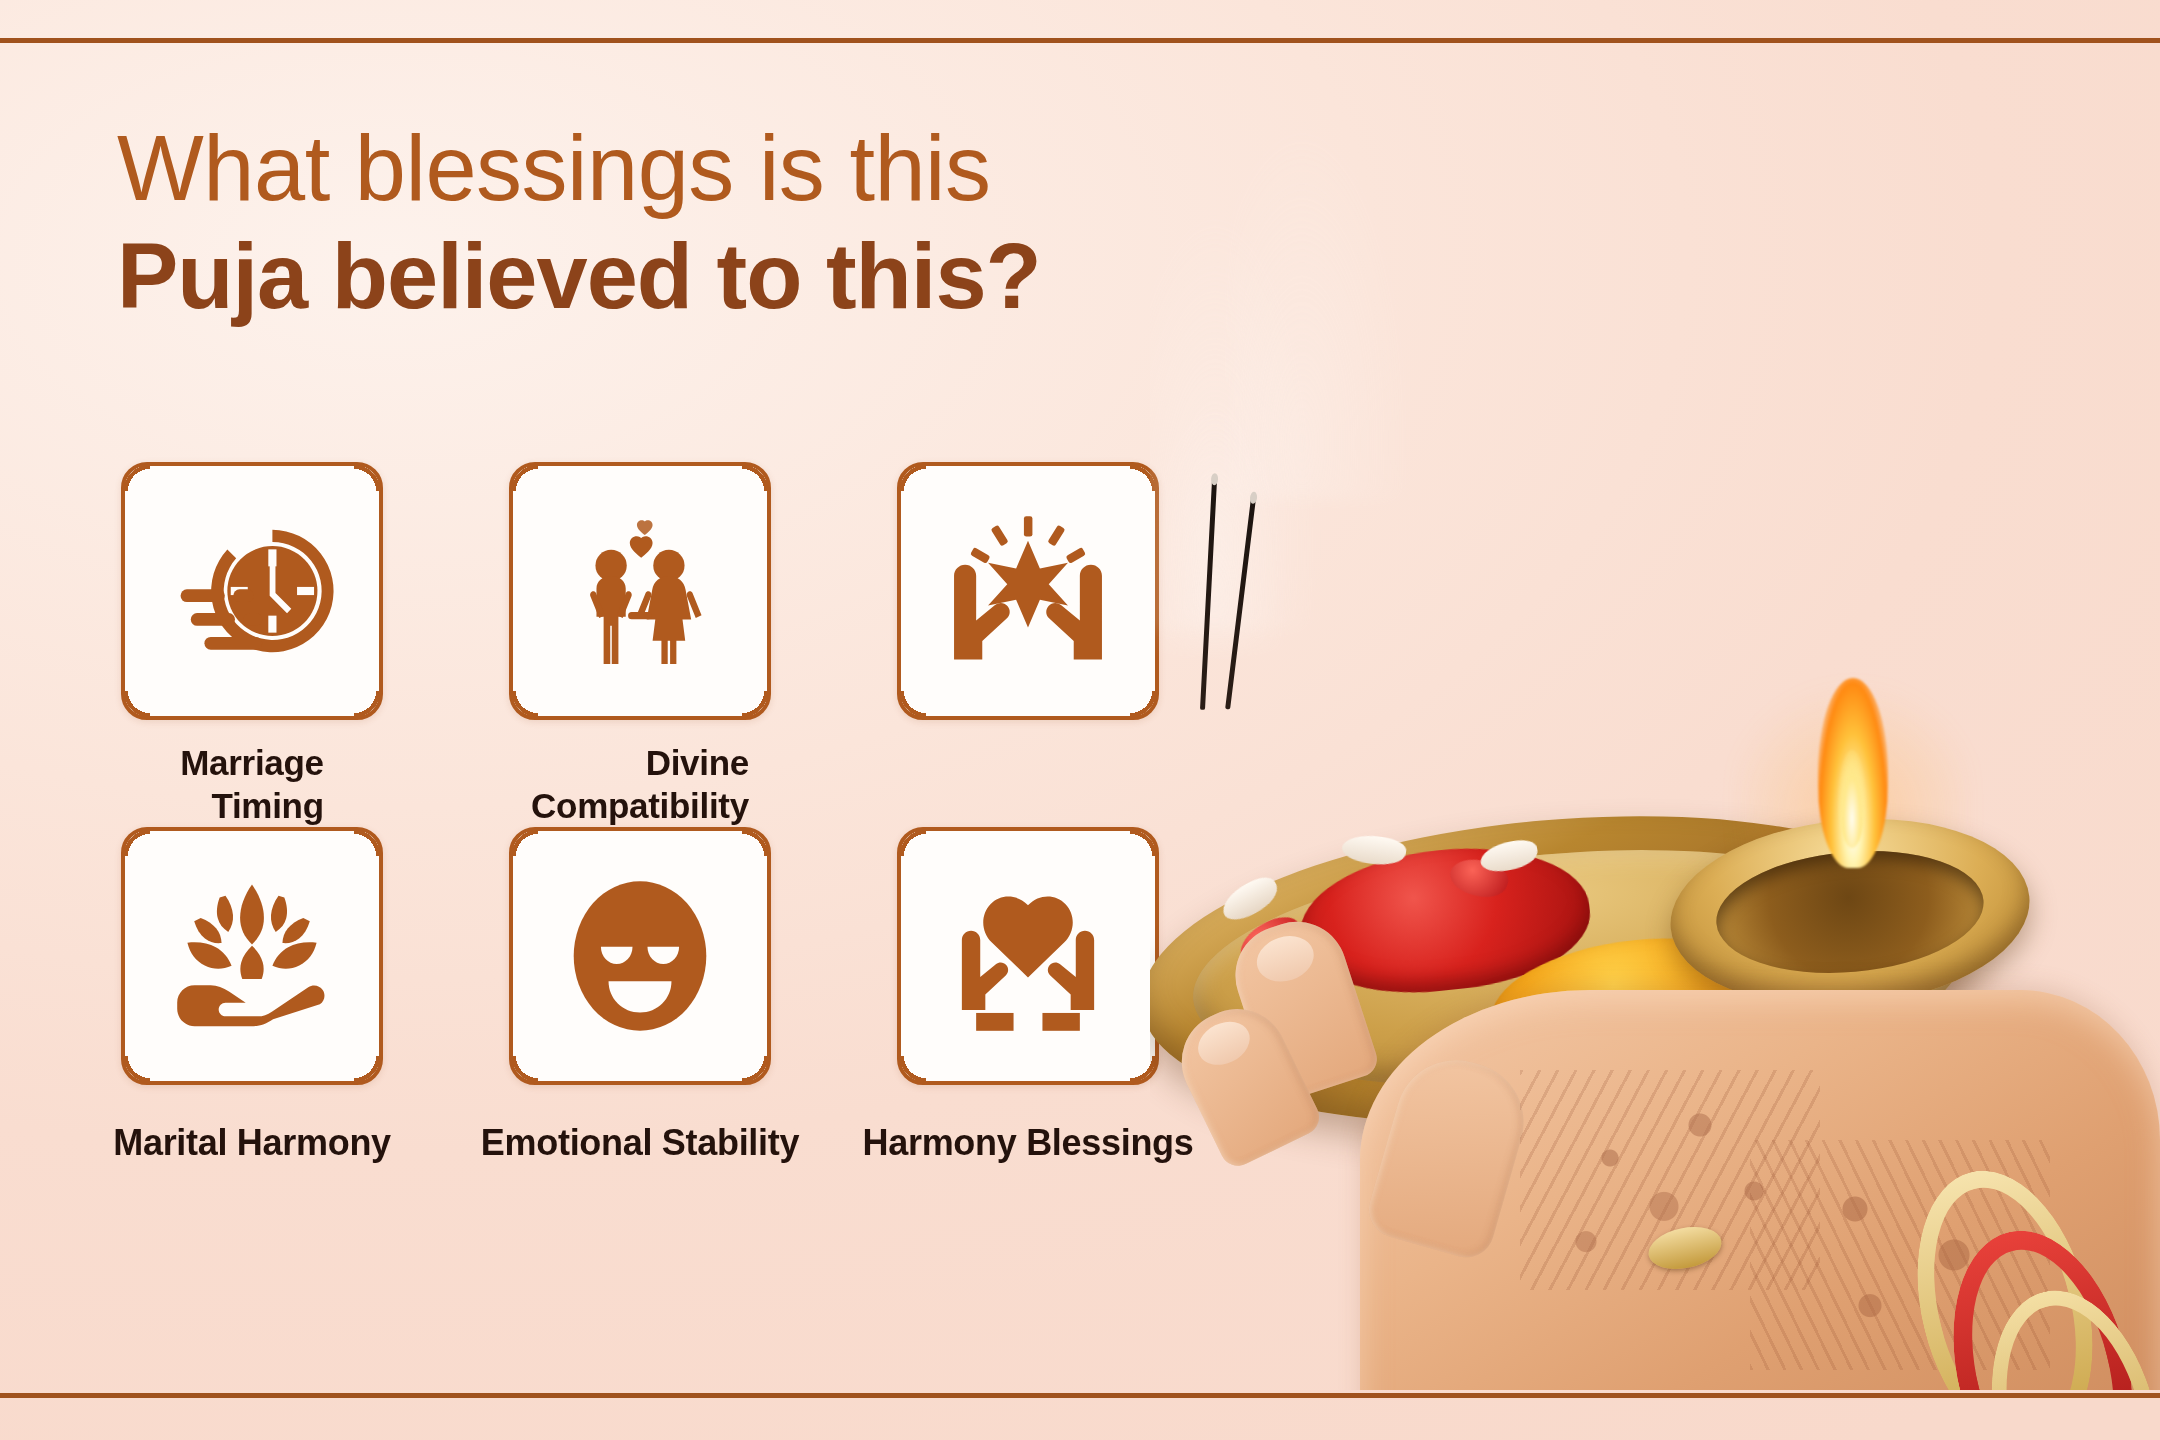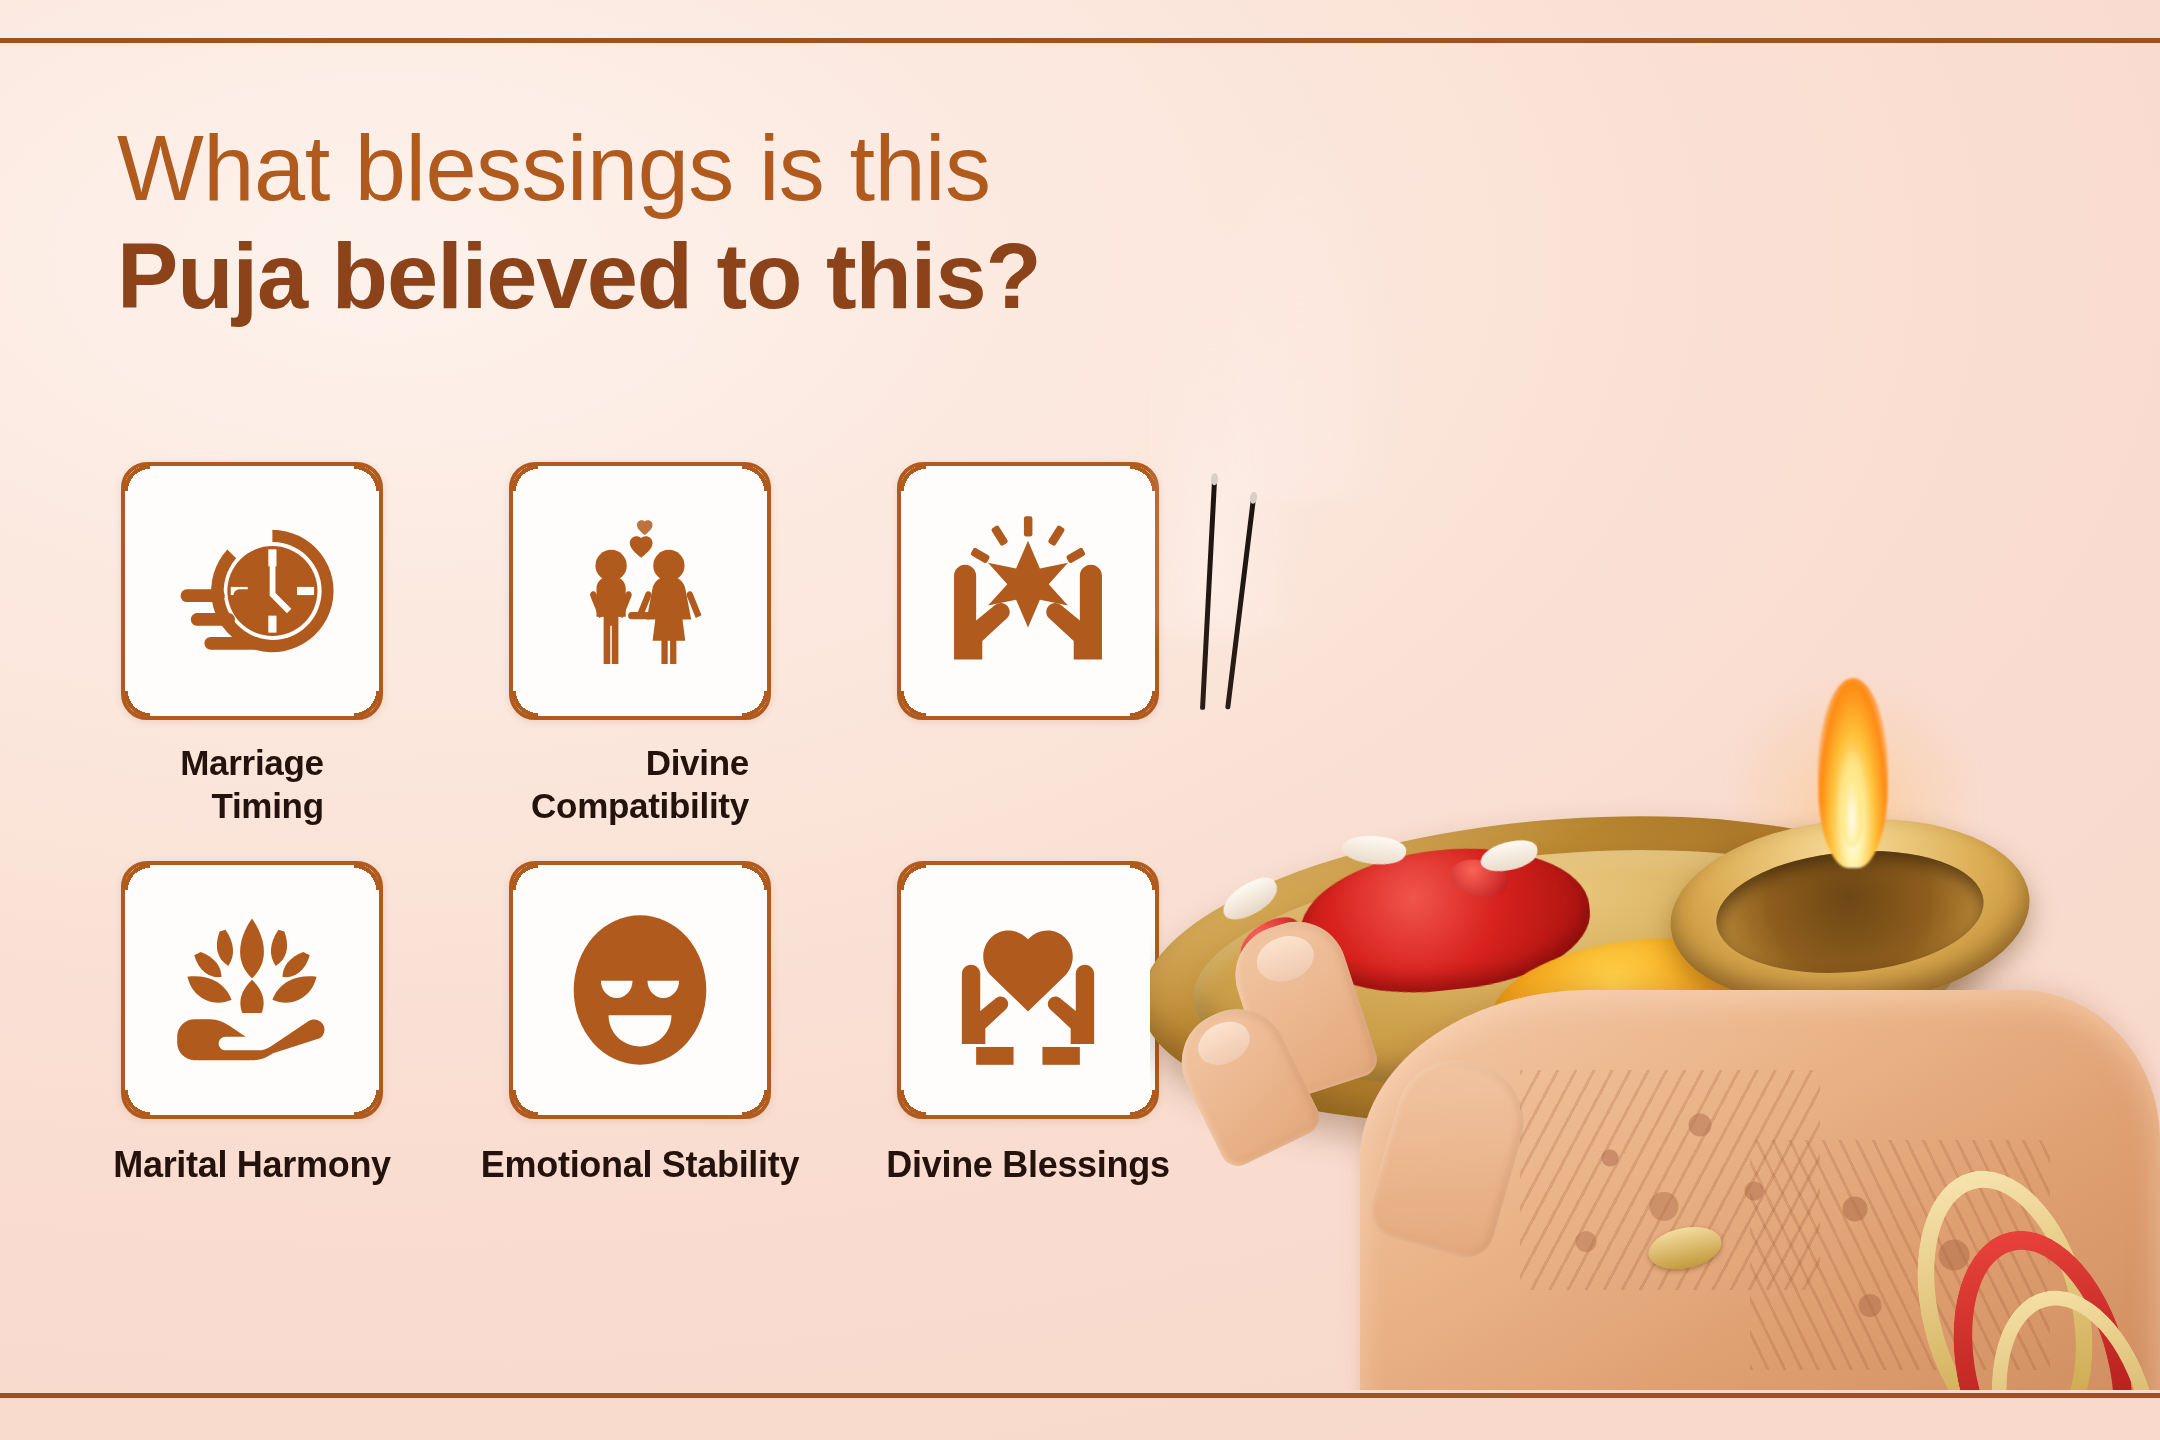--- a/index.html
+++ b/index.html
@@ -31,21 +31,21 @@
     color:#8c431a;white-space:nowrap;margin-top:8px;
   }
 
   
   .grid{
     position:absolute;left:118px;top:462px;
     display:grid;grid-template-columns:repeat(3, 268px);
     column-gap:120px;row-gap:0px;
   }
   .cell{width:268px;display:flex;flex-direction:column;align-items:center;}
-  .cell.r2{margin-top:34px;}
+  .cell.r2{gap:12px;}
 
   .card{
     position:relative;width:262px;height:258px;
     display:flex;align-items:center;justify-content:center;
   }
   .card .frame{
     position:absolute;inset:0;
     background:#fffdfb;
     border:4px solid #b05a1e;
     border-radius:26px;
@@ -311,21 +311,21 @@
             <g fill="#b05a1e">
               <path d="M50 62.6 28.6 41.9c-6.3-6.1-6.6-16.2-.7-22.4 5.9-6.2 15.7-6 21.8.4l.3.3.3-.3c6.1-6.4 15.9-6.6 21.8-.4 5.9 6.2 5.6 16.3-.7 22.4Z"></path>
               <path d="M16.5 35.2c3 0 5.4 2.4 5.4 5.4v21.8l9.2-7.6c1.9-1.5 4.6-1.3 6.1.5 1.6 1.8 1.5 4.5-.3 6.1L24.9 72.6v9.1H11.1V40.6c0-3 2.4-5.4 5.4-5.4Z"></path>
               <path d="M83.5 35.2c-3 0-5.4 2.4-5.4 5.4v21.8l-9.2-7.6c-1.9-1.5-4.6-1.3-6.1.5-1.6 1.8-1.5 4.5.3 6.1l12 11.2v9.1h13.8V40.6c0-3-2.4-5.4-5.4-5.4Z"></path>
               <rect x="19.5" y="83.5" width="22" height="10.5"></rect>
               <rect x="58.5" y="83.5" width="22" height="10.5"></rect>
             </g>
           </svg>
         </div>
       </div>
-      <div class="label">Divine Blessings</div>
+      <div class="label">Harmony Blessings</div>
     </div>
 
   </div>
 
   <div class="photo">
 
     <div class="smoke" style="left:-40px;top:140px;width:210px;height:430px;
                 background:radial-gradient(ellipse at 50% 80%, rgba(255,255,255,.75) 0%, rgba(255,255,255,0) 70%);"></div>
     <div class="smoke" style="left:80px;top:60px;width:180px;height:380px;
                 background:radial-gradient(ellipse at 40% 85%, rgba(255,255,255,.6) 0%, rgba(255,255,255,0) 72%);"></div>

